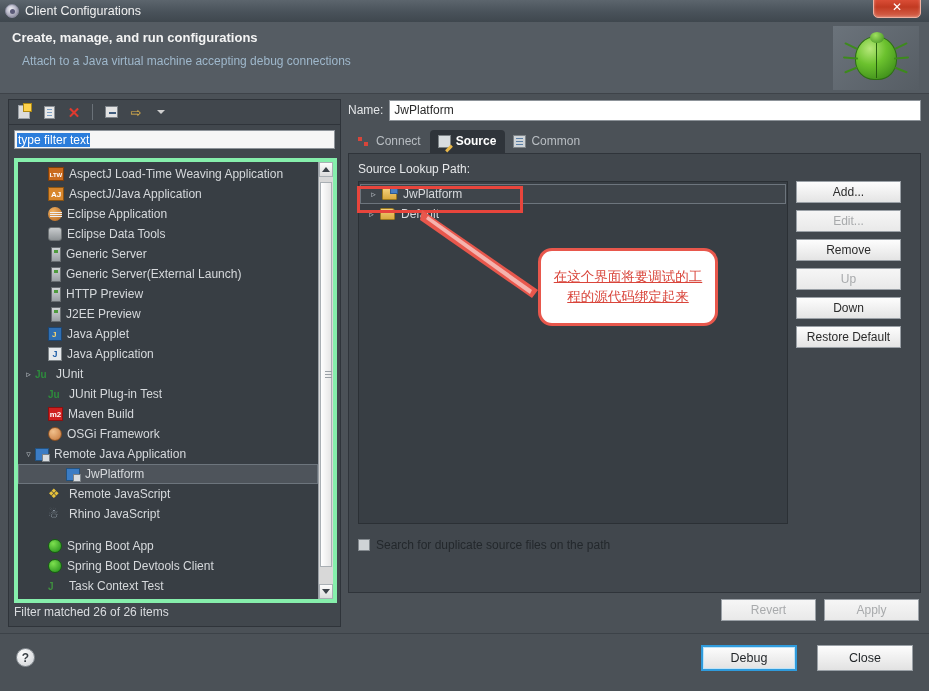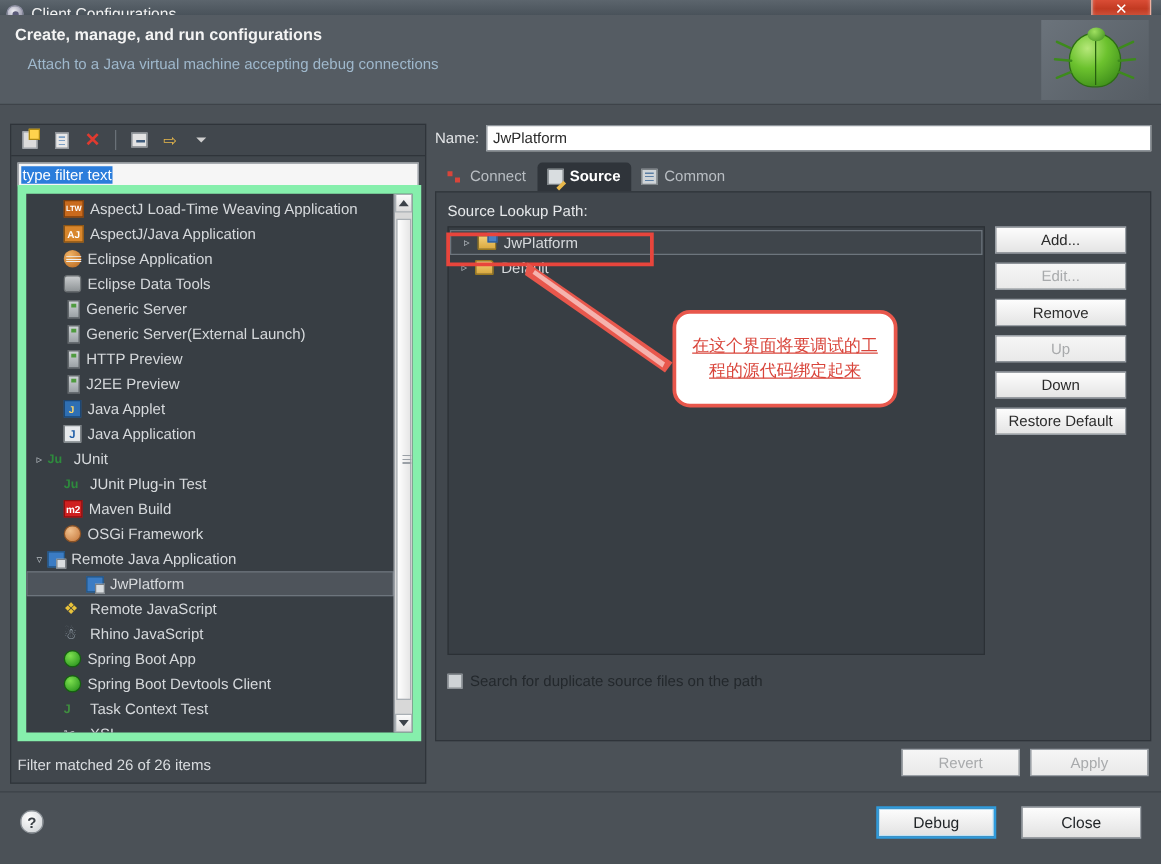--- a/index.html
+++ b/index.html
@@ -33,21 +33,21 @@
   .tb-close {
     position:absolute; right:8px; top:-4px; width:48px; height:22px;
     background:linear-gradient(to bottom,#e4553e 0%,#c23a22 50%,#d6644c 100%);
     border:1px solid #f0b0a0; border-radius:0 0 5px 5px;
     color:#fff; font-size:12px; display:flex; align-items:center; justify-content:center;
     box-shadow:inset 0 0 3px rgba(255,255,255,.4);
   }
 
   
   .header {
-    position:absolute; left:0; top:12px; width:929px; height:72px;
+    position:absolute; left:0; top:22px; width:929px; height:72px;
     background:#555c63;
     border-bottom:1px solid #3e4349;
     padding:8px 12px;
   }
   .header h1 { margin:0 0 9px 0; font-size:13px; font-weight:bold; color:#f4f4f4; }
   .header .sub { font-size:12px; color:#9fb8cc; padding-left:10px; }
   .bug {
     position:absolute; right:10px; top:4px; width:86px; height:64px;
     background:linear-gradient(135deg,#6b737b,#565d64);
   }
@@ -90,22 +90,22 @@
   .ic-caret { width:0;height:0;border-left:4px solid transparent;border-right:4px solid transparent;
     border-top:4px solid #cfcfcf; }
 
   .filterbox {
     margin:5px 5px 0 5px; height:19px; background:#f6f6f6; border:1px solid #8d9399;
     display:flex; align-items:center; padding:0 2px;
   }
   .filter-sel { background:#2b7ddb; color:#fff; font-size:12px; padding:0 1px; }
 
   .tree {
-    position:absolute; left:5px; top:48px; width:323px; height:445px;
-    background:#383e44; border:7px solid #86efac; overflow:hidden;
+    position:absolute; left:5px; top:58px; width:323px; height:445px;
+    background:#383e44; border:4px solid #86efac; overflow:hidden;
   }
   .tree-scroll { position:absolute; left:0; top:0; right:15px; bottom:0; padding-top:2px; }
   .row { height:20px; display:flex; align-items:center; padding-left:4px; white-space:nowrap; }
   .row.selected { background:#4e545b; border:1px solid #6d757d; height:20px; }
   .twisty { width:13px; font-size:9px; color:#b6bcc2; text-align:center; flex:none; }
   .ricon { width:16px; height:14px; margin-right:5px; flex:none; position:relative; }
   .rlabel { color:#d6d9dc; font-size:12px; }
 
   
   .i-ltw{ background:#c96a1d; border:1px solid #7d3f0c; color:#fff; font-size:6px;
@@ -390,21 +390,21 @@
         <div class="row" style="padding-left: 17px;">
           <span class="twisty"></span>
           <span class="ricon i-rjs">❖</span>
           <span class="rlabel">Remote JavaScript</span>
         </div>
         <div class="row" style="padding-left: 17px;">
           <span class="twisty"></span>
           <span class="ricon i-rhino">☃</span>
           <span class="rlabel">Rhino JavaScript</span>
         </div>
-        <div class="row" style="padding-left: 17px;">
+        <div class="row" style="padding-left: 17px; margin-top: 12px;">
           <span class="twisty"></span>
           <span class="ricon i-spring"></span>
           <span class="rlabel">Spring Boot App</span>
         </div>
         <div class="row" style="padding-left: 17px;">
           <span class="twisty"></span>
           <span class="ricon i-spring"></span>
           <span class="rlabel">Spring Boot Devtools Client</span>
         </div>
         <div class="row" style="padding-left: 17px;">

